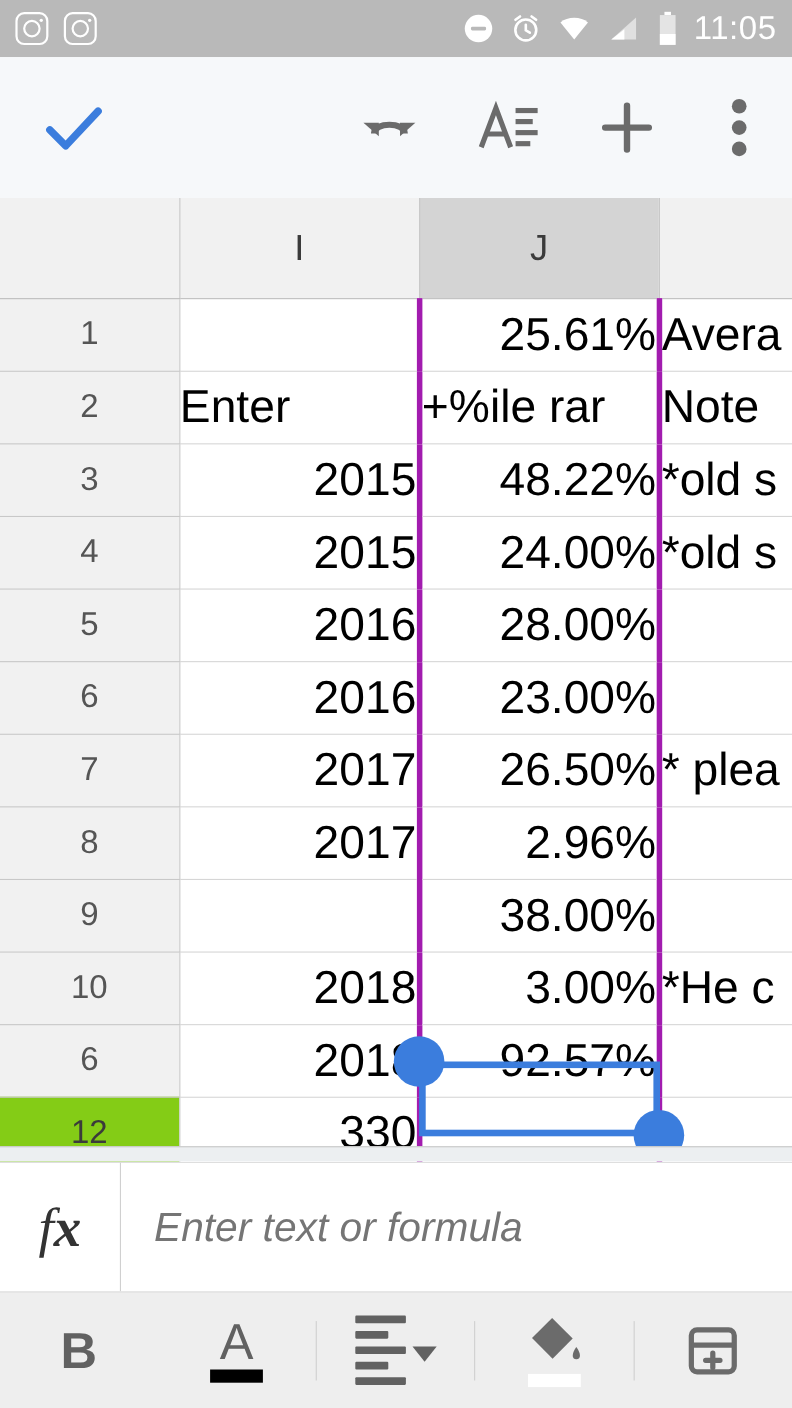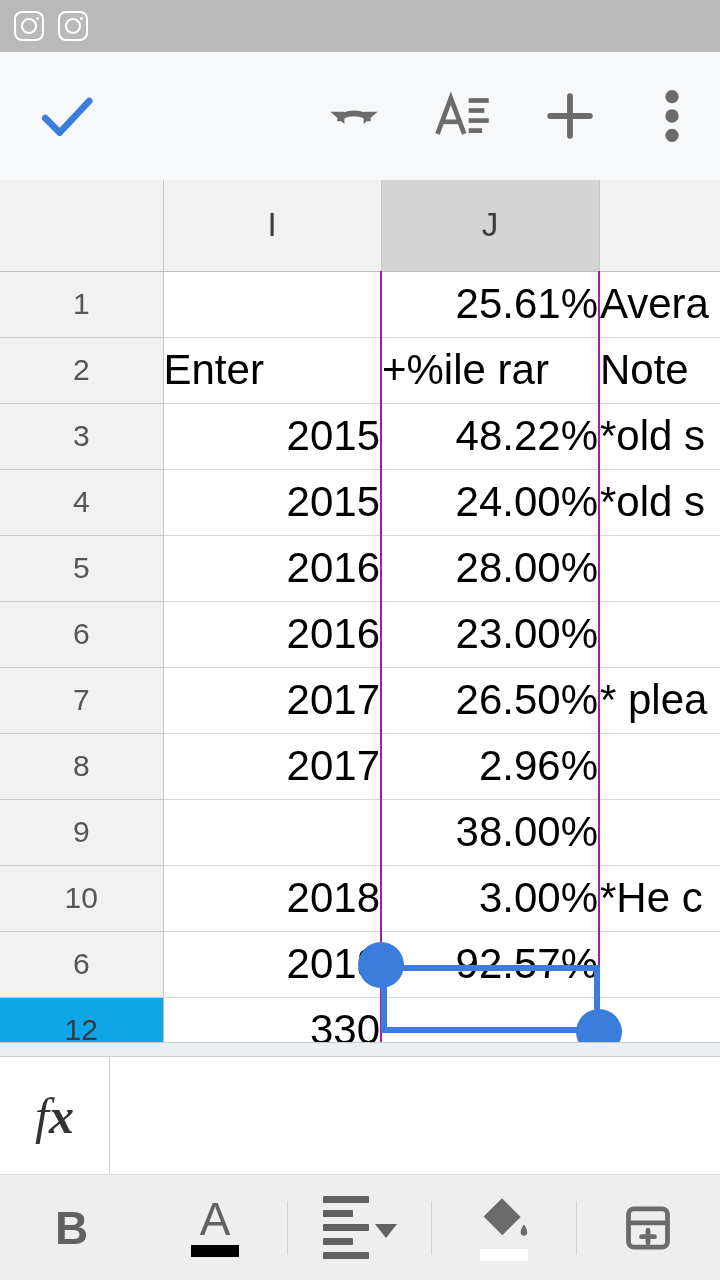--- a/index.html
+++ b/index.html
@@ -50,24 +50,24 @@
     height:91px; background:#f1f1f1; border-right:1px solid #c8c8c8; border-bottom:1px solid #bdbdbd;
     font-size:33px; color:#3b3b3b; text-align:center; font-weight:400; vertical-align:middle;
   }
   .colhdr.sel { background:#d4d4d4; }
   .colhdr.corner { border-right:1px solid #c8c8c8; }
 
   .rowhdr {
     height:66px; background:#f1f1f1; border-right:1px solid #c8c8c8; border-bottom:1px solid #c8c8c8;
     font-size:30px; color:#555; text-align:center; vertical-align:middle; font-weight:400;
   }
-  .rowhdr.sel { background:#0ea5e9; color:#3b3b3b; }
+  .rowhdr.sel { background:#84cc16; color:#3b3b3b; }
 
   td.cell {
-    height:66px; background:#fff; border-right:2px solid #a21caf; border-bottom:1px solid #d6d6d6;
+    height:66px; background:#fff; border-right:5px solid #a21caf; border-bottom:1px solid #d6d6d6;
     font-size:42px; color:#000; vertical-align:middle; white-space:nowrap; overflow:hidden;
     padding:0 6px; line-height:1;
   }
   td.cell.num { text-align:right; }
   td.cell.txt { text-align:left; }
 
   
   .sel-box {
     position:absolute; border:6px solid #3b7ddd; background:transparent;
     pointer-events:none; box-sizing:border-box;
@@ -120,20 +120,44 @@
 </head>
 <body>
 
 <div id="app">
 
   <div class="statusbar">
     <div class="sb-left">
       <span class="camicon"></span>
       <span class="camicon"></span>
     </div>
+    <div class="sb-right">
+      <svg width="30" height="30" viewBox="0 0 24 24">
+        <circle cx="12" cy="12" r="10" fill="#ffffff"></circle>
+        <rect x="6.5" y="10.7" width="11" height="2.6" fill="#b9b9b9" rx="1"></rect>
+      </svg>
+      <svg width="30" height="30" viewBox="0 0 24 24">
+        <circle cx="12" cy="13" r="7.6" fill="none" stroke="#ffffff" stroke-width="1.9"></circle>
+        <path d="M12 9.2 V13.2 L14.9 15" stroke="#ffffff" stroke-width="1.9" fill="none" stroke-linecap="round"></path>
+        <path d="M4.5 5.6 L7.8 3.2 M19.5 5.6 L16.2 3.2" stroke="#ffffff" stroke-width="1.9" stroke-linecap="round"></path>
+      </svg>
+      <svg width="32" height="30" viewBox="0 0 24 24">
+        <path d="M2 7.5 C7 3, 17 3, 22 7.5 L12 20 Z" fill="#ffffff"></path>
+      </svg>
+      <svg width="32" height="30" viewBox="0 0 24 24">
+        <path d="M21 4 L21 20 L3 20 Z" fill="#e0e0e0"></path>
+        <path d="M12.5 12.5 L12.5 20 L3 20 Z" fill="#ffffff"></path>
+      </svg>
+      <svg width="22" height="32" viewBox="0 0 14 26">
+        <rect x="4.6" y="0.6" width="4.8" height="2.4" fill="#ffffff"></rect>
+        <rect x="1.2" y="3" width="11.6" height="22" fill="#e4e4e4"></rect>
+        <rect x="1.2" y="17" width="11.6" height="8" fill="#ffffff"></rect>
+      </svg>
+      <span class="sb-time">11:05</span>
+    </div>
   </div>
 
   <div class="toolbar">
     <div class="tb-check">
       <svg width="62" height="62" viewBox="0 0 24 24">
         <path d="M3.6 12.8 L9.2 18.4 L20.6 6.2" fill="none" stroke="#3b7ddd" stroke-width="2.6" stroke-linecap="round" stroke-linejoin="round"></path>
       </svg>
     </div>
     <div class="tb-actions">
       <div class="tb-btn">
@@ -265,20 +289,21 @@
     <div class="handle" style="left:576px; top:829px;"></div>
 
     <div class="grid-foot"></div>
   </div>
 
   <div class="formulabar">
     <div class="fx">
       <span class="f">f</span>
         <span class="x">x</span>
     </div>
+    <input class="formula-input" type="text" value="" placeholder="Enter text or formula" style="">
   </div>
 
   <div class="bottombar">
     <div class="bb-item">
       <span class="bb-bold">B</span>
     </div>
     <div class="bb-item">
       <span class="bb-A-wrap">
         <span class="bb-A">A</span>
         <span class="bb-underbar"></span>

